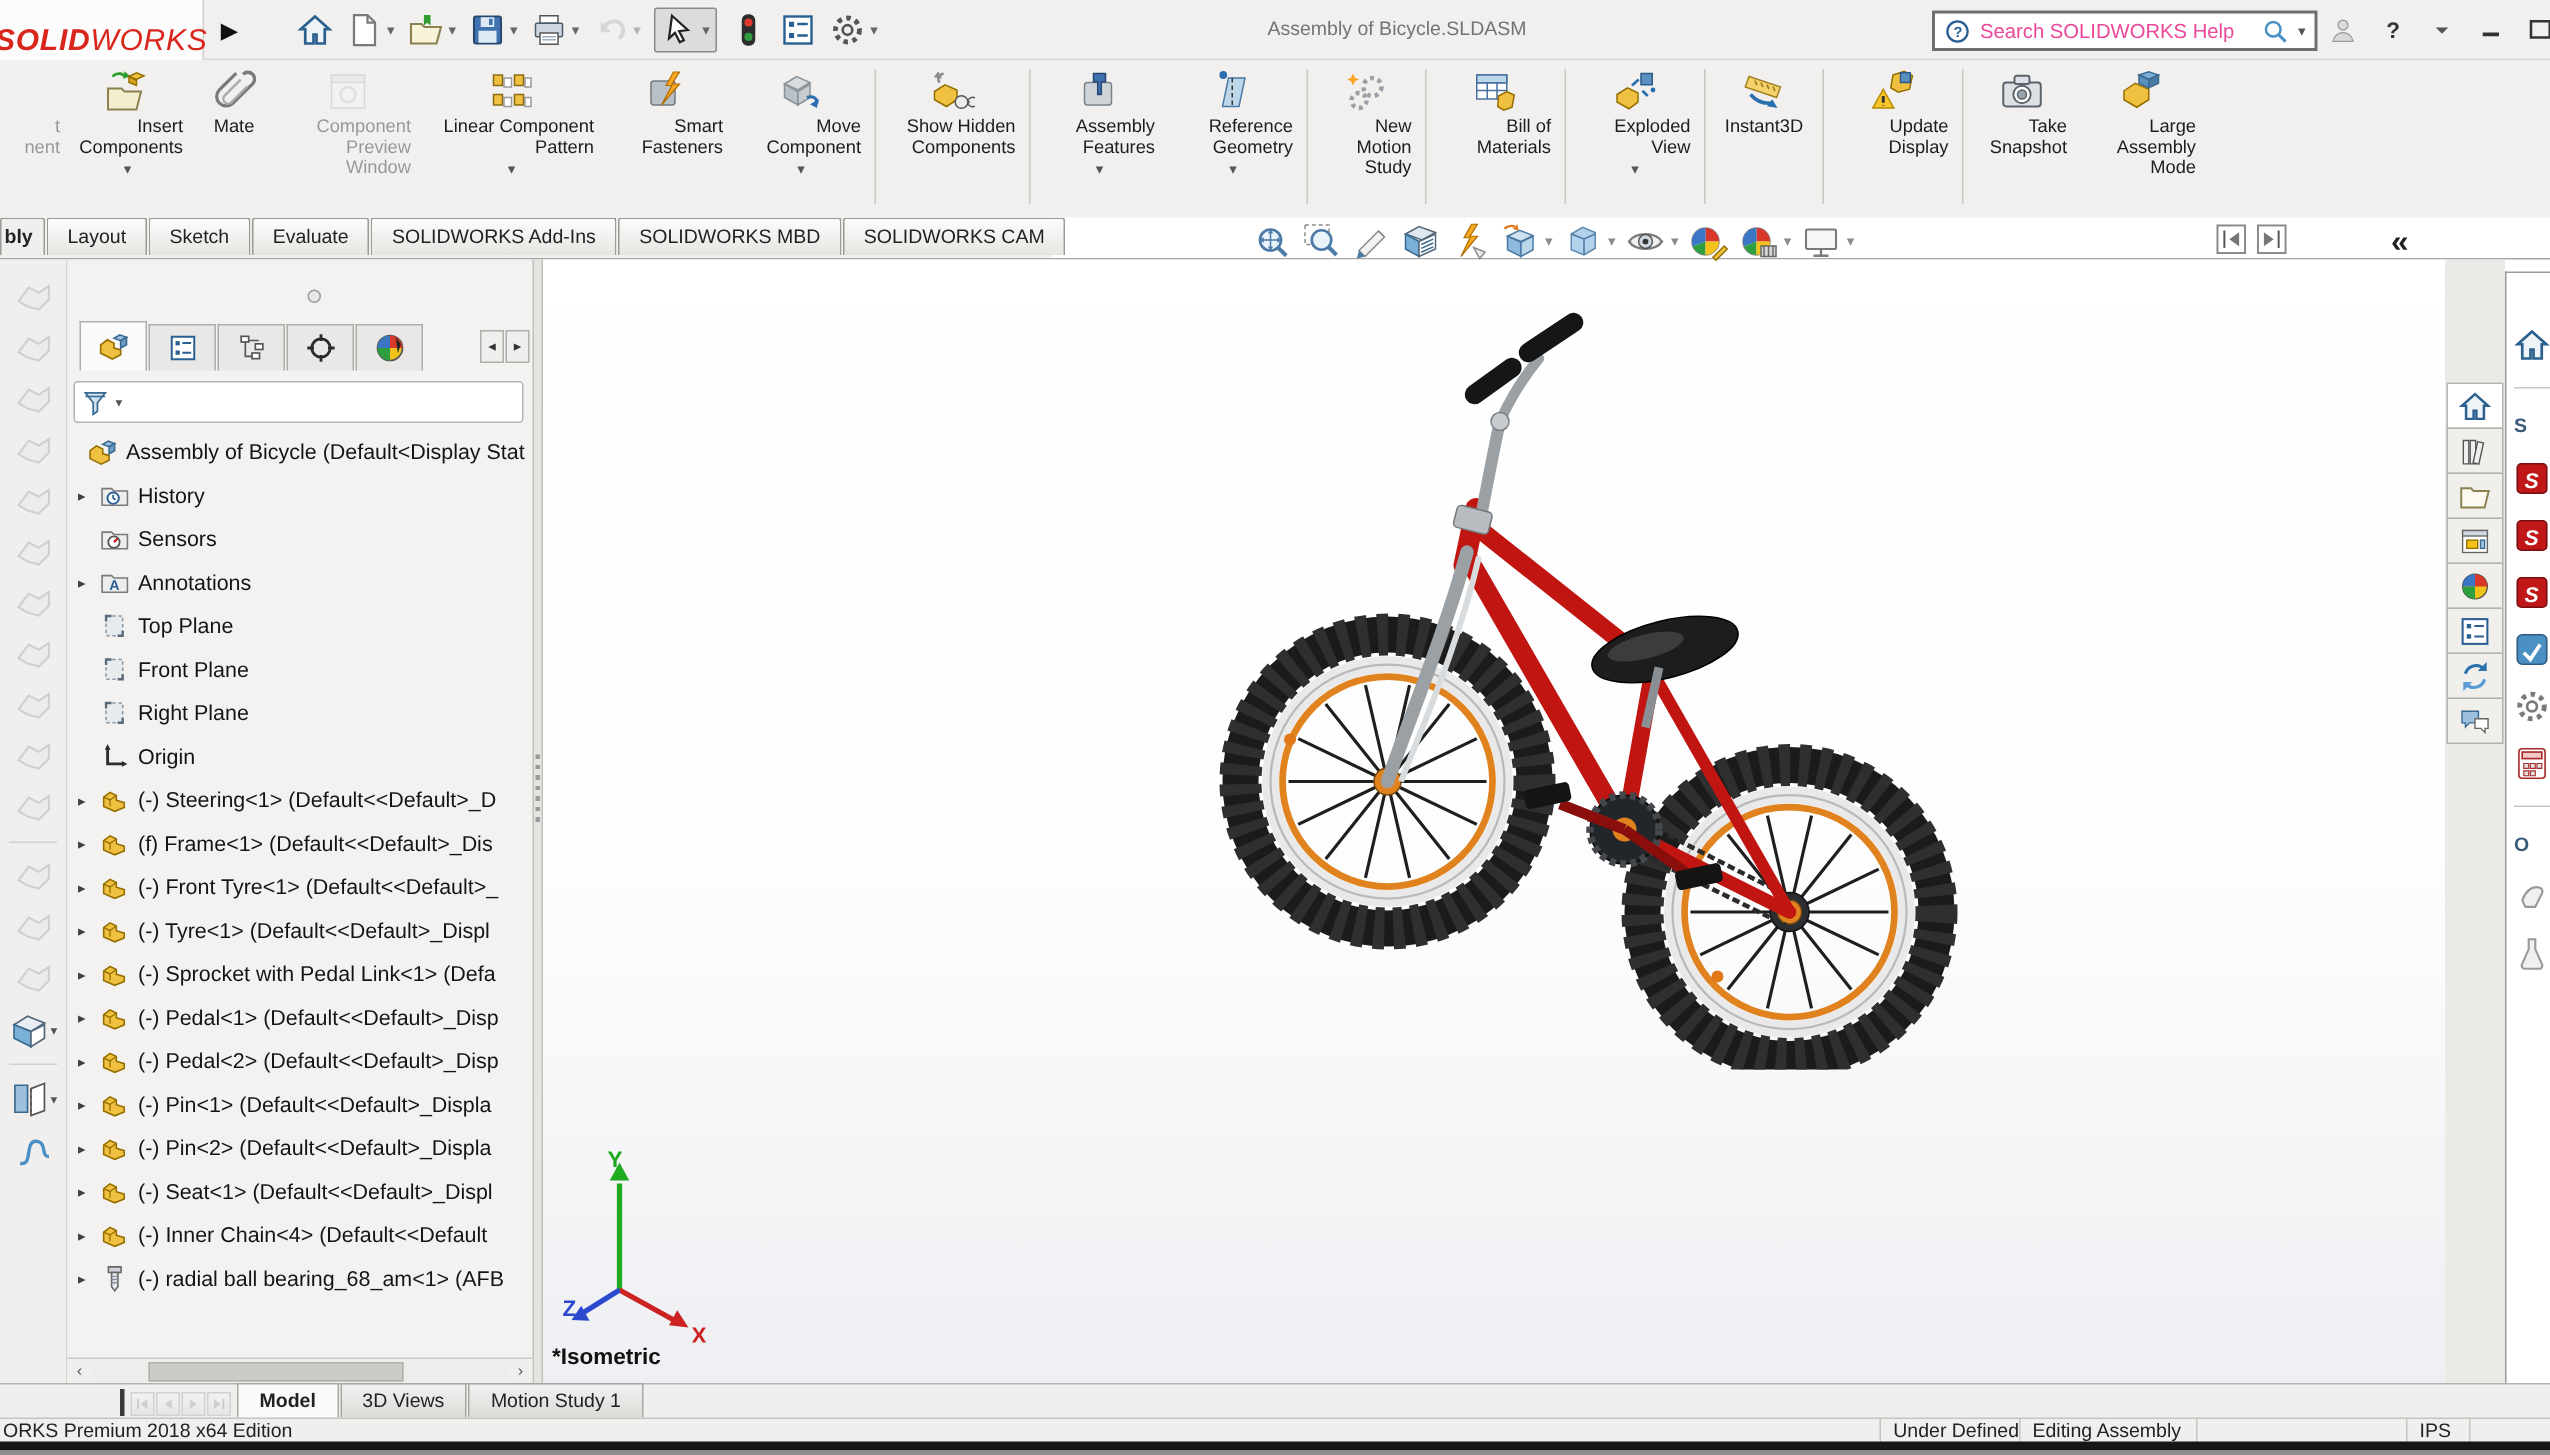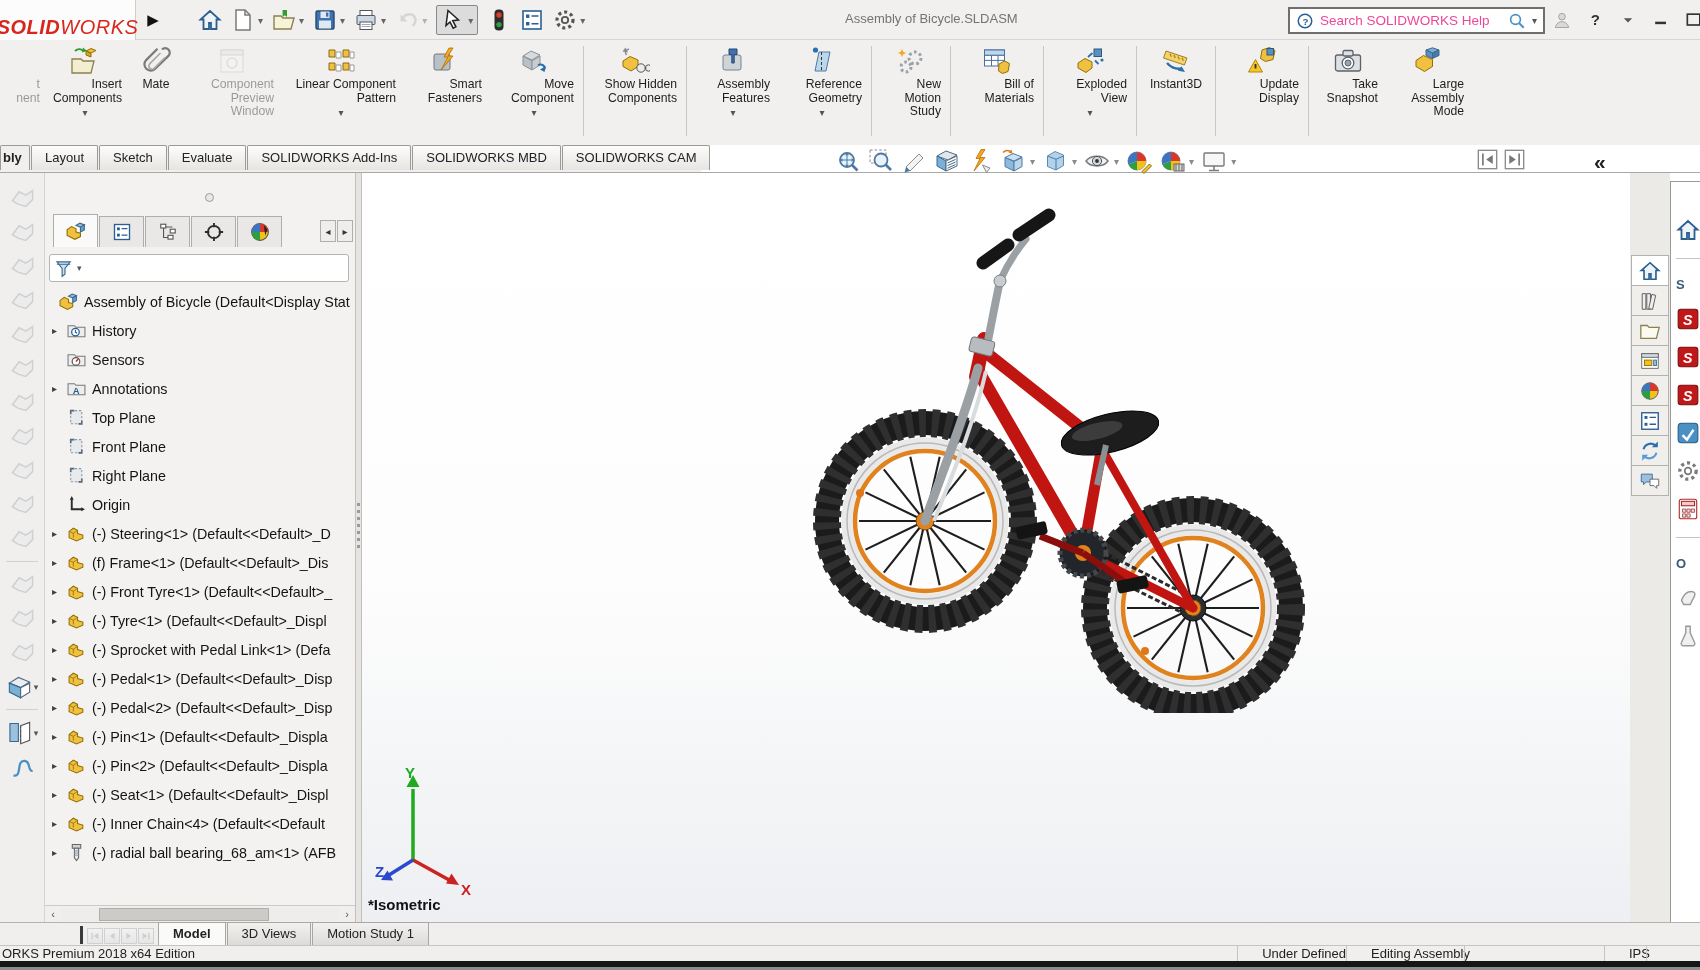--- a/index.html
+++ b/index.html
@@ -121,21 +121,21 @@
   .btabs{position:absolute;left:0;top:922px;width:1700px;height:23px;background:#f0efee;border-top:1px solid #b5b3b0;display:flex;align-items:flex-end}
   .bt-split{width:3px;height:18px;background:#3a3a3a;margin:0 2px 1px 80px}
   .bnav{display:flex;gap:1px;margin:0 4px 1px 2px}
   .bnav .navicn{width:16px;height:16px;background:linear-gradient(#f6f6f6,#dcdcdc);border:1px solid #b0aeab;padding:2px}
   .btab{padding:3px 14px 4px;font-size:13px;color:#222;background:linear-gradient(#f2f1f0,#dddbd8);border:1px solid #a9a7a4;border-bottom:none;margin-right:1px;white-space:nowrap}
   .btab.active{font-weight:bold;background:#fafaf9}
 
   
   .statusbar{position:absolute;left:0;top:945px;width:1700px;height:16px;background:#f0efee;border-top:1px solid #c6c4c1;display:flex;align-items:center;font-size:13px;color:#222}
   .sb-left{flex:1;padding-left:2px;white-space:nowrap}
-  .sb-cell{border-left:1px solid #c6c4c1;height:100%;display:flex;align-items:center;padding-left:24px;white-space:nowrap}
+  .sb-cell{border-left:1px solid #c6c4c1;height:100%;display:flex;align-items:center;padding-left:8px;white-space:nowrap}
   .sb-cell:nth-of-type(2){width:118px}
   .sb-cell:nth-of-type(3){width:140px}
   .sb-cell:nth-of-type(4){width:42px}
   .sb-cell:nth-of-type(5){width:54px}
   .sb-cell:nth-of-type(6){width:130px}
   .winedge{position:absolute;left:0;top:961px;width:1700px;height:6px;background:#161616}
   .winedge2{position:absolute;left:0;top:967px;width:1700px;height:3px;background:#8d8d8d}
 
   .disabled{opacity:.45;filter:grayscale(.9)}
 </style>

